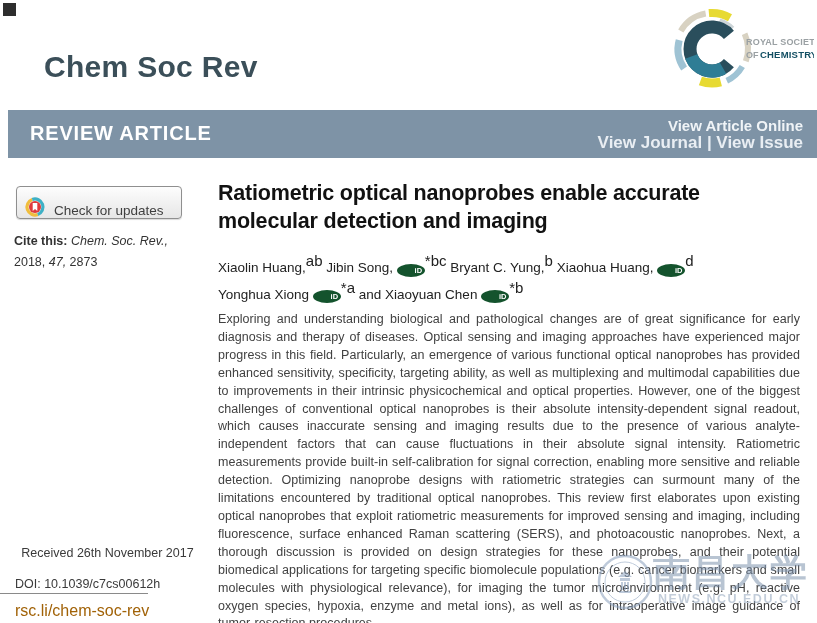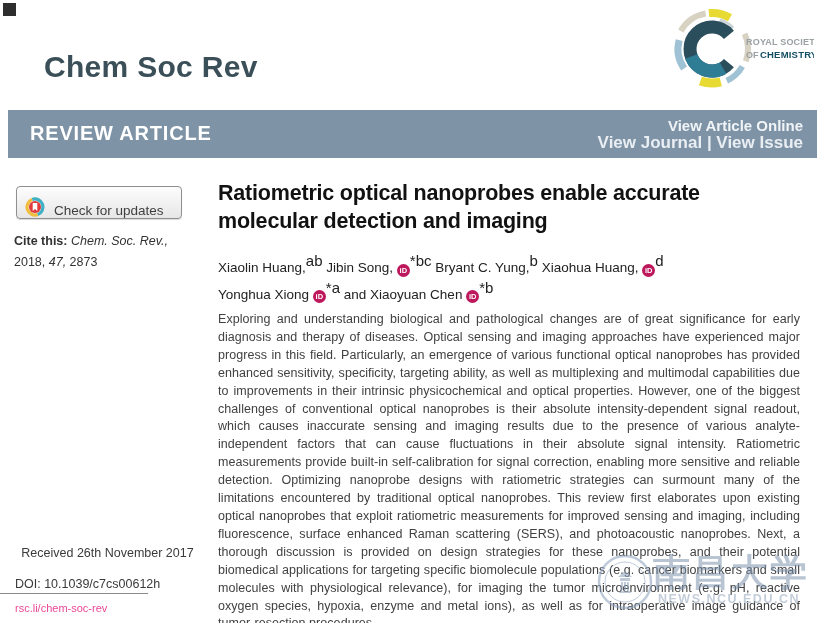--- a/index.html
+++ b/index.html
@@ -44,37 +44,37 @@
   }
   .cite-prefix{font-weight:700;}
   .it{font-style:italic;}
   .meta-block{
     position:absolute;left:15px;top:546px;width:185px;
     font-size:12.5px;color:#3a3a3a;line-height:15px;
   }
   .meta-received{margin-bottom:16px;text-align:center;}
   .sidebar-rule{position:absolute;left:0px;top:593px;width:148px;height:1px;background:#8a8a8a;}
   .rsc-link{
-    position:absolute;left:15px;top:602px;font-size:11px;color:#ec4899;cursor:pointer;
+    position:absolute;left:15px;top:602px;font-size:16px;color:#a16207;cursor:pointer;
   }
 
   
   .article-title{
     position:absolute;left:218px;top:180px;width:578px;
     font-size:21.5px;line-height:27.5px;font-weight:700;color:#121212;letter-spacing:-.2px;
   }
   .authors{
     position:absolute;left:218px;top:251px;width:582px;
     font-size:13.5px;color:#222222;line-height:20px;
   }
   .authors sup{font-size:15px;}
   .orcid{
     display:inline-block;width:13px;height:13px;border-radius:50%;
-    background:#be185d;color:#ffffff;font-size:7.5px;font-weight:700;
-    text-align:center;line-height:13px;vertical-align:-1px;cursor:pointer;
+    background:#14532d;color:#ffffff;font-size:7.5px;font-weight:700;
+    text-align:center;line-height:13px;vertical-align:-1px;cursor:pointer;padding-left:15px;
   }
   .abstract{
     position:absolute;left:218px;top:311px;width:582px;
     font-size:12.5px;line-height:17.9px;color:#414141;text-align:justify;
     letter-spacing:.05px;
   }
 
   
   .watermark{
     position:absolute;left:596px;top:548px;width:220px;height:72px;

